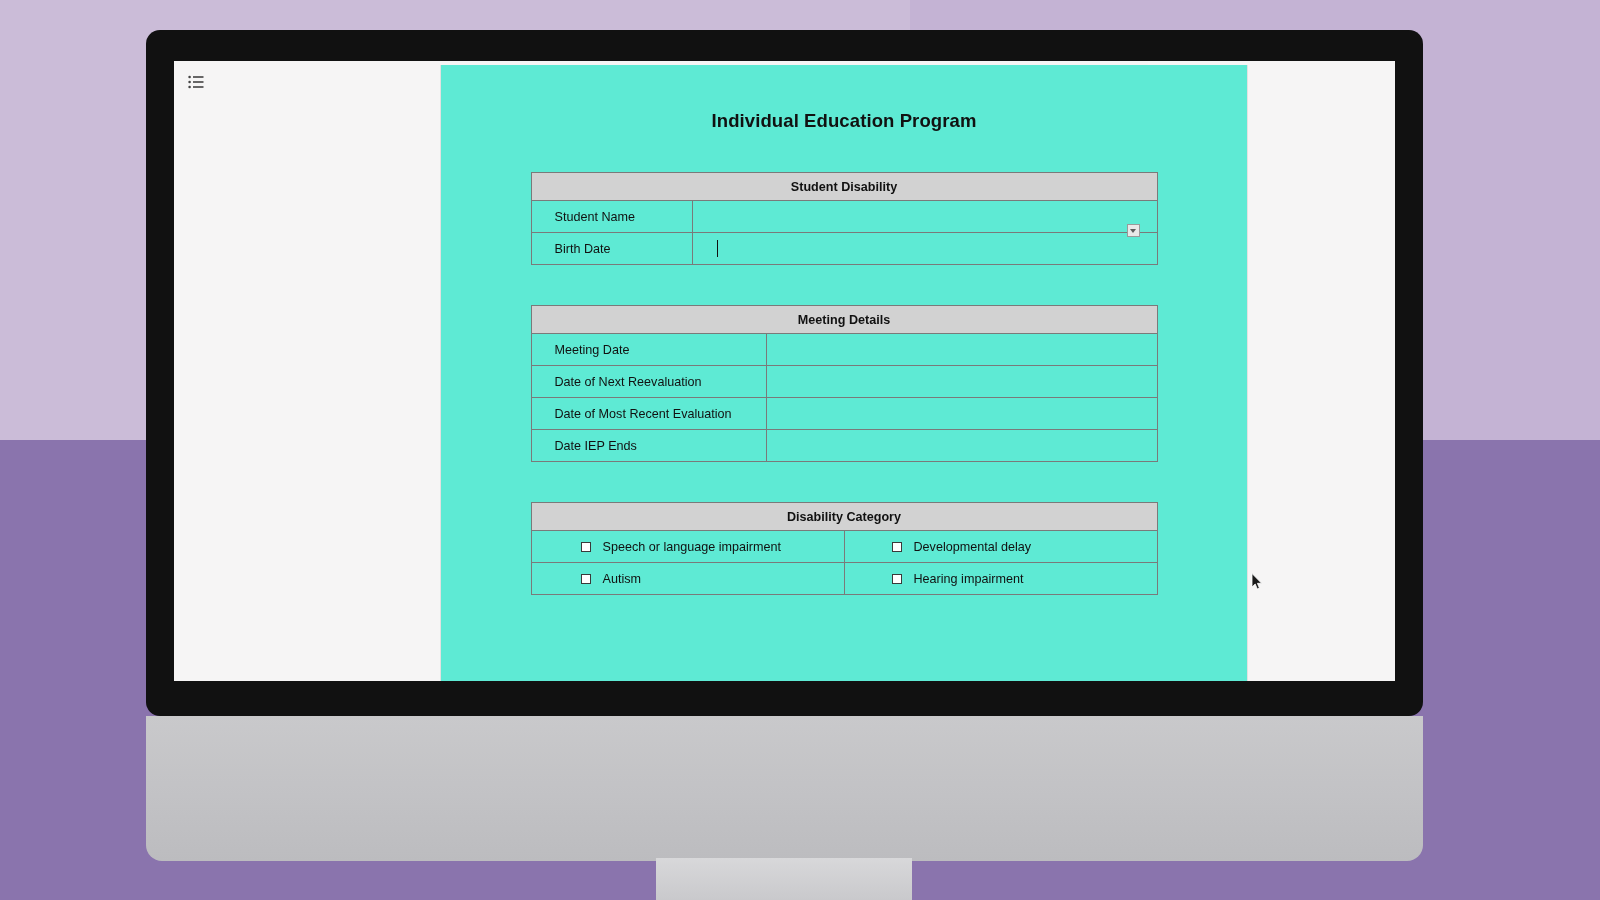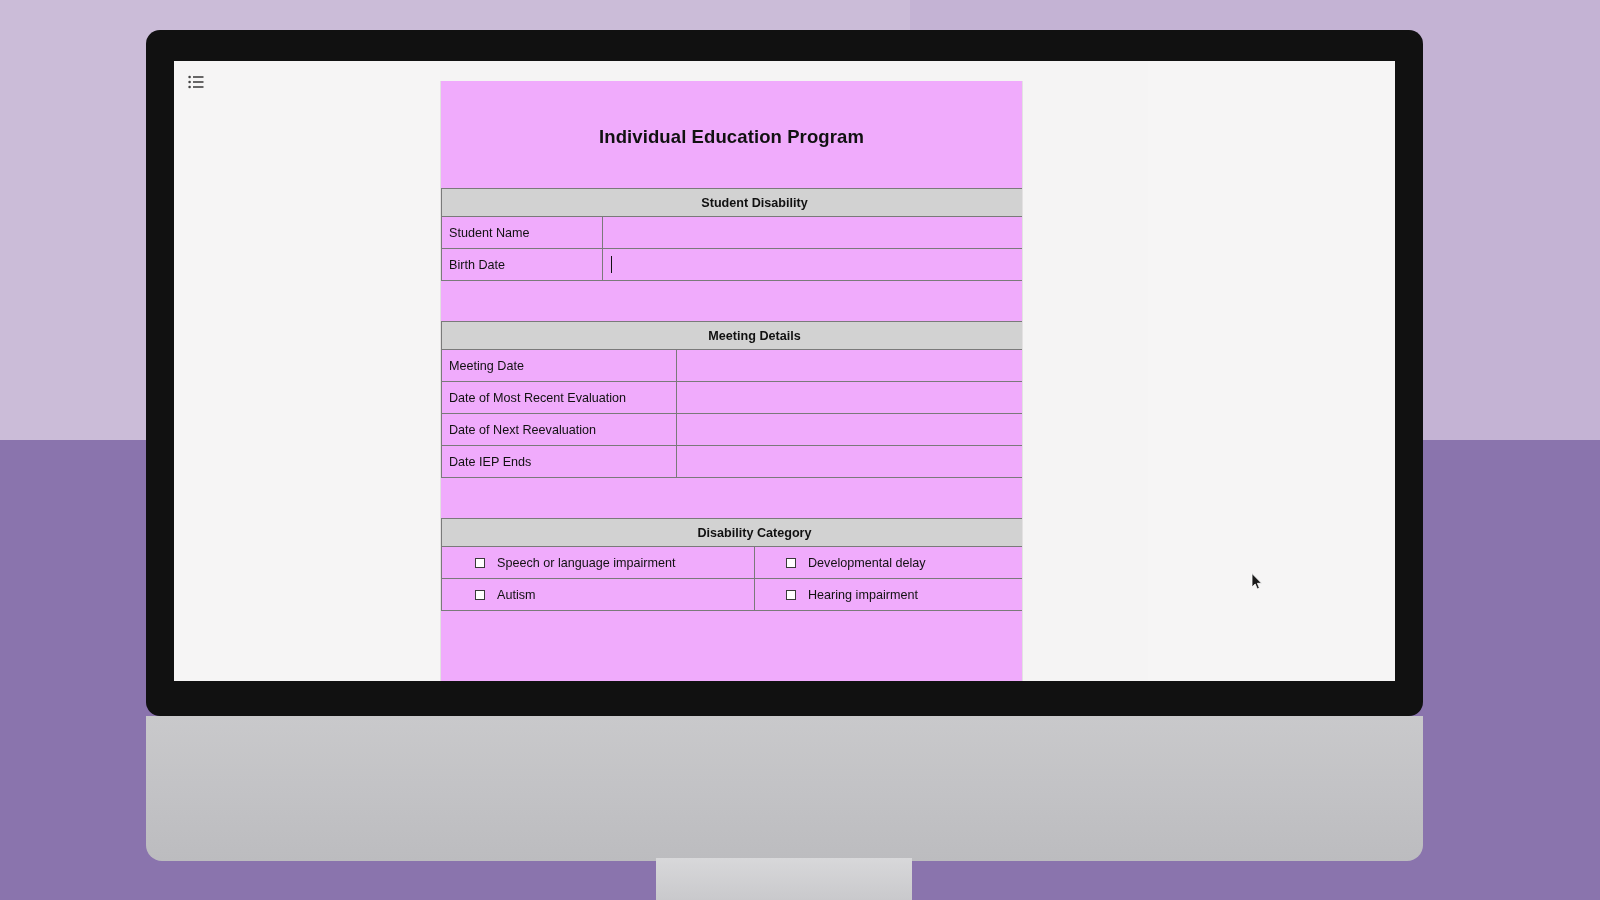--- a/index.html
+++ b/index.html
@@ -93,24 +93,24 @@
   .right-pane {
     position: absolute;
     left: 974px; top: 0;
     width: 247px; height: 620px;
     background: #f6f5f5;
   }
 
   
   .page {
     position: absolute;
-    left: 266px; top: 20px;
-    width: 583px;
+    left: 266px; top: 4px;
+    width: 808px;
     height: 617px;
-    background: #f0abfc;
+    background: #5eead4;
     border: 1px solid #e3e1e1;
     border-top: none;
     box-sizing: border-box;
     overflow: hidden;
   }
 
   .doc-title {
     text-align: center;
     font-size: 18.5px;
     font-weight: bold;
@@ -134,21 +134,21 @@
     color: #111;
     text-align: center;
     height: 27px;
     padding: 0;
   }
   table.form-table td {
     border: 1px solid #7a7a7a;
     height: 31px;
     font-size: 12.6px;
     color: #111;
-    padding: 0 7px;
+    padding: 0 23px;
     vertical-align: middle;
   }
   td.label-cell { }
   td.value-cell { }
 
   .spacer-1 { height: 40px; }
   .spacer-2 { height: 40px; }
 
   
   .date-field {
@@ -291,25 +291,25 @@
           </colgroup>
         <tbody>
             <tr>
           <th class="section-head" colspan="2">Meeting Details</th>
         </tr>
         <tr>
           <td class="label-cell">Meeting Date</td>
           <td class="value-cell"></td>
         </tr>
         <tr>
+          <td class="label-cell">Date of Next Reevaluation</td>
+          <td class="value-cell"></td>
+        </tr>
+        <tr>
           <td class="label-cell">Date of Most Recent Evaluation</td>
-          <td class="value-cell"></td>
-        </tr>
-        <tr>
-          <td class="label-cell">Date of Next Reevaluation</td>
           <td class="value-cell"></td>
         </tr>
         <tr>
           <td class="label-cell">Date IEP Ends</td>
           <td class="value-cell"></td>
         </tr>
       </tbody>
         </table>
 
       <div class="spacer-2"></div>

